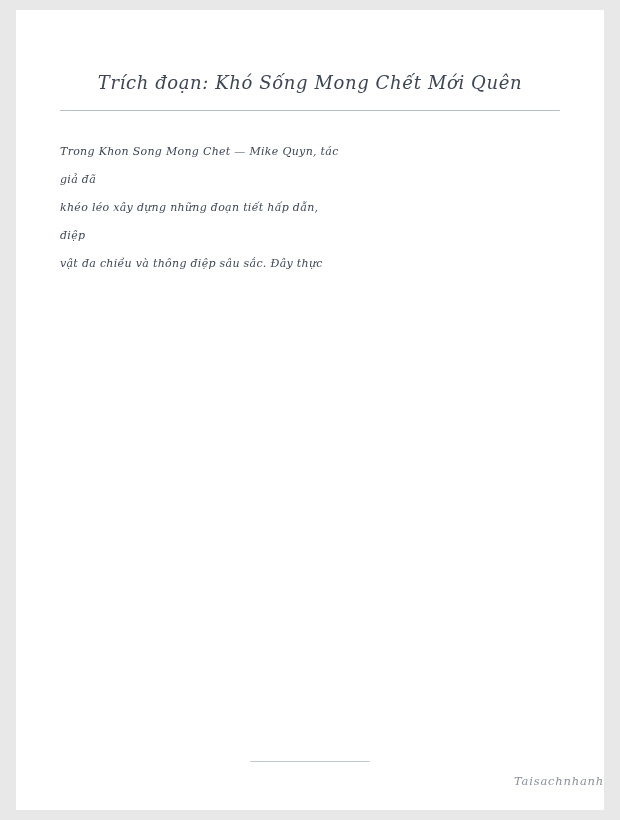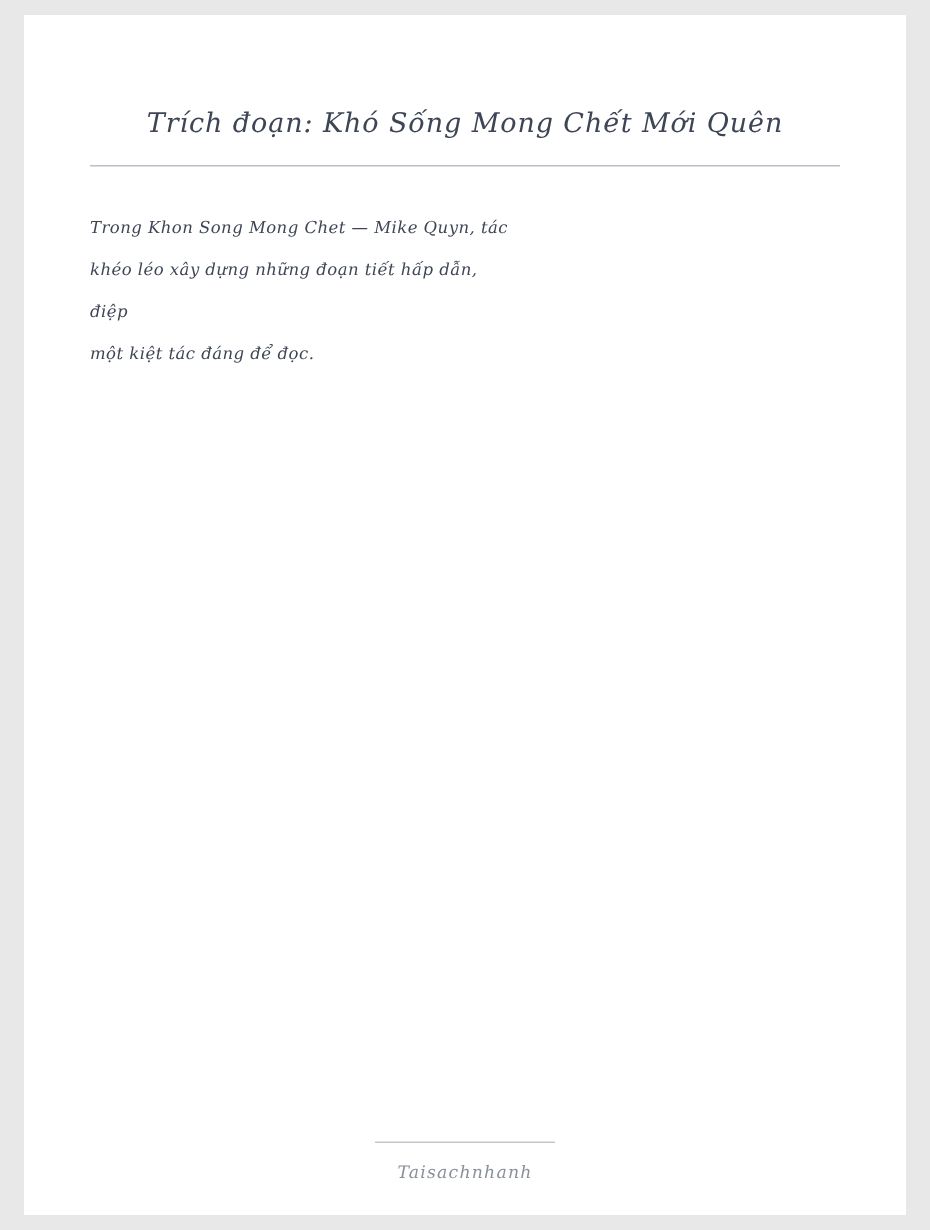--- a/index.html
+++ b/index.html
@@ -70,36 +70,38 @@
     height: 1px;
     background: #c3c7ce;
     margin: 0 auto 12px auto;
   }
   .footer-text {
     font-family: "DejaVu Serif", serif;
     font-style: italic;
     font-size: 11.5px;
     color: #8a909b;
     letter-spacing: 0.8px;
+    text-align: right;
   }
 </style>
 </head>
 <body>
 
 <div class="page">
 
   <div class="doc-title">Trích đoạn: Khó Sống Mong Chết Mới Quên</div>
 
   <div class="title-rule"></div>
 
   <div class="body-block">
     <div class="body-line">Trong Khon Song Mong Chet — Mike Quyn, tác</div>
+    <div class="body-line">giả đã</div>
     <div class="body-line">khéo léo xây dựng những đoạn tiết hấp dẫn,</div>
     <div class="body-line">điệp</div>
-    <div class="body-line">một kiệt tác đáng để đọc.</div>
+    <div class="body-line">vật đa chiều và thông điệp sâu sắc. Đây thực</div>
   </div>
 
   <div class="footer">
     <div class="footer-rule"></div>
     <div class="footer-text">Taisachnhanh</div>
   </div>
 
 </div>
 
 </body></html>

